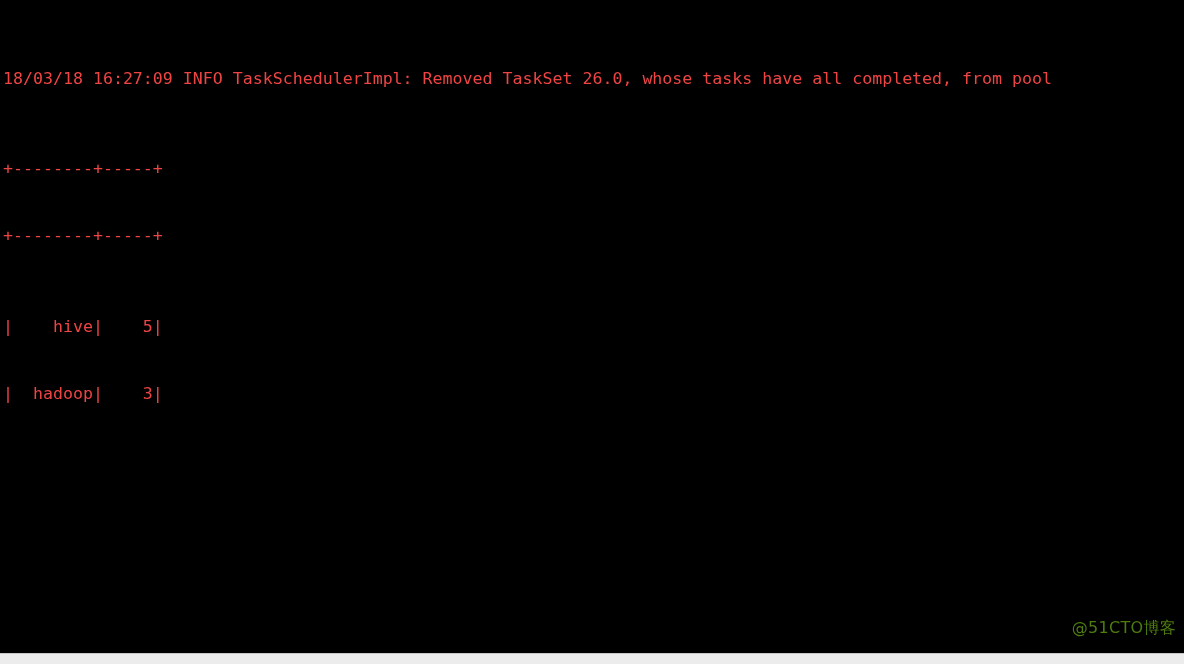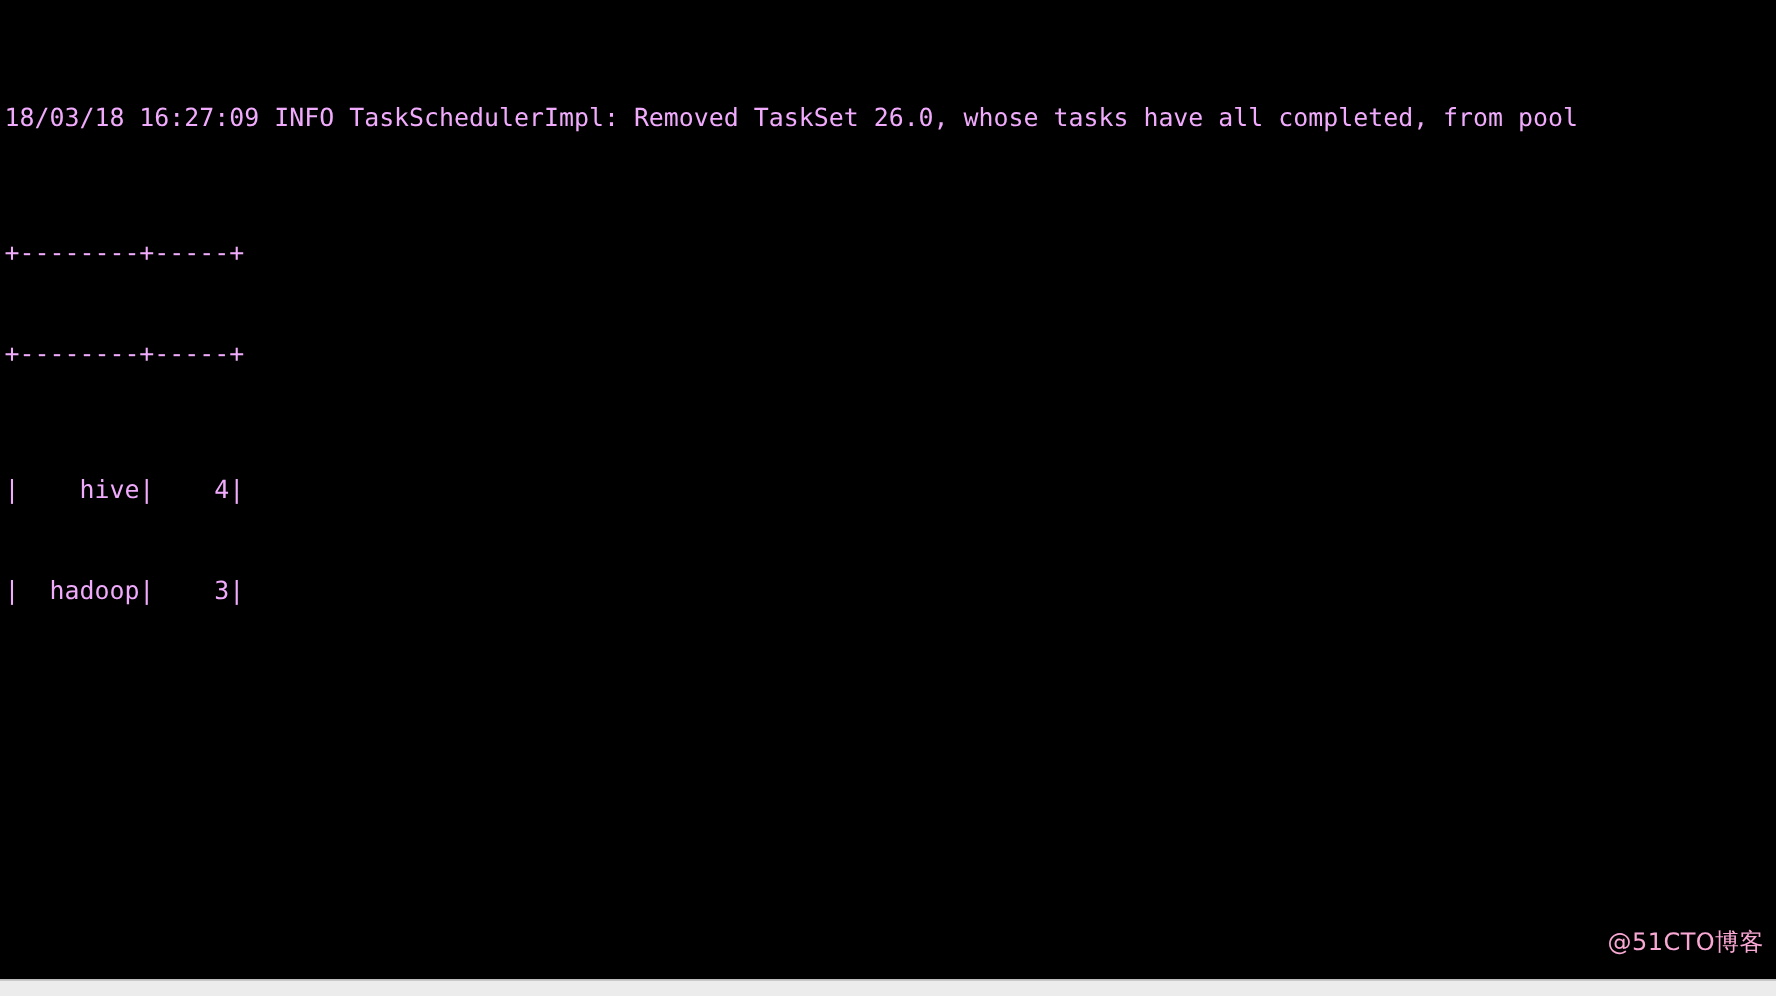--- a/index.html
+++ b/index.html
@@ -31,29 +31,29 @@
     font-family: "DejaVu Sans Mono", "Liberation Mono", monospace;
     font-size: 16.6px;
     line-height: 22.55px;
     color: #d6d6d6;
     letter-spacing: 0px;
     white-space: pre;
   }
   .line {
     height: 22.55px;
     white-space: pre;
-    color: #f0abfc;
+    color: #ef4444;
   }
   #watermark {
     position: absolute;
     right: 8px;
     bottom: 14px;
     font-family: "DejaVu Sans", "Liberation Sans", sans-serif;
     font-size: 16px;
-    color: #f9a8d4;
+    color: #4d7c0f;
     letter-spacing: 0.3px;
     user-select: none;
   }
   #bottom-strip {
     position: absolute;
     left: 0;
     top: 653px;
     width: 1184px;
     height: 11px;
     background: #ececec;
@@ -67,21 +67,21 @@
 <div id="screen">
 
   <div id="terminal">
     <div class="term-body">
 
       <div class="line">18/03/18 16:27:09 INFO TaskSchedulerImpl: Removed TaskSet 26.0, whose tasks have all completed, from pool</div>
 
       <div class="line">+--------+-----+</div>
       <div class="line">+--------+-----+</div>
 
-      <div class="line">|    hive|    4|</div>
+      <div class="line">|    hive|    5|</div>
       <div class="line">|  hadoop|    3|</div>
       
       
       
       
       
       
       
       
       

